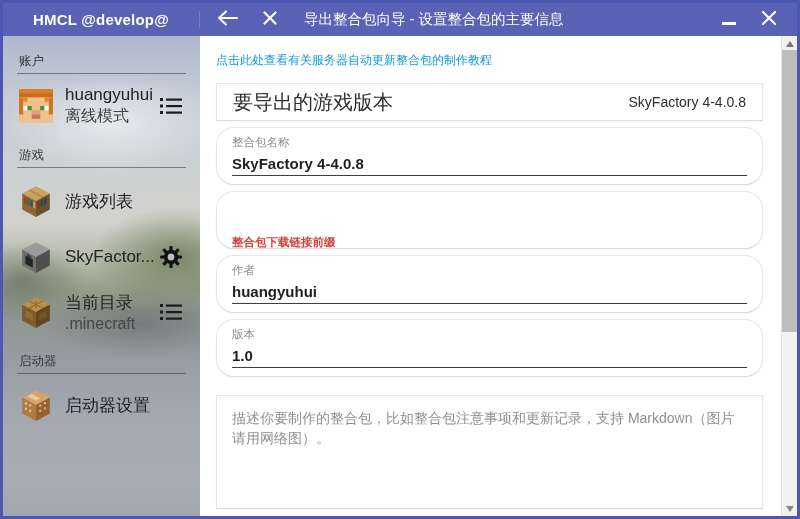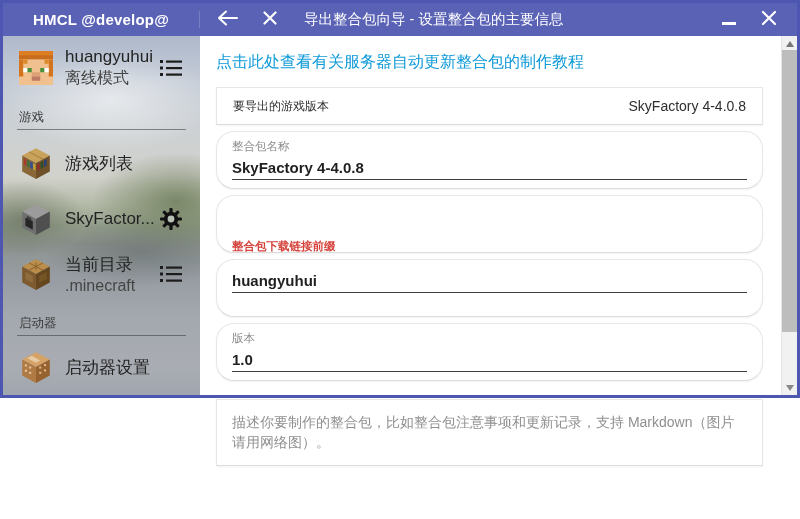--- a/index.html
+++ b/index.html
@@ -1,19 +1,19 @@
 <!DOCTYPE html>
 <html><head>
 <meta charset="utf-8">
 <style>
   * { margin:0; padding:0; box-sizing:border-box; }
   html,body { width:800px; height:519px; overflow:hidden; }
   body { font-family:"Liberation Sans","DejaVu Sans",sans-serif; }
 
-  .window { width:800px; height:398px; border:3px solid #4d57b2; background:#b91c1c;
+  .window { width:800px; height:519px; border:3px solid #4d57b2; background:#b91c1c;
             display:flex; flex-direction:column; }
 
   
   .titlebar { height:33px; background:#5a62b5; display:flex; align-items:center;
               flex:0 0 33px; color:#fff; }
   .tb-left { width:197px; flex:0 0 197px; text-align:center; font-weight:bold;
              font-size:15px; letter-spacing:.2px; border-right:1px solid rgba(255,255,255,.18); }
   .tb-main { flex:1; display:flex; align-items:center; height:100%; }
   .tb-btn { display:flex; align-items:center; justify-content:center; height:100%;
             cursor:pointer; }
@@ -46,27 +46,27 @@
   .sb-texts { flex:1; margin-left:12px; min-width:0; }
   .sb-title { font-size:17px; color:#232323; white-space:nowrap; overflow:hidden;
               text-overflow:ellipsis; }
   .sb-sub { font-size:16px; color:#454545; margin-top:1px; }
   .sb-trailing { flex:0 0 26px; display:flex; justify-content:center; cursor:pointer; }
   .px { image-rendering:pixelated; }
 
   
   .content { flex:1; background:#fff; display:flex; flex-direction:column;
              padding:16px 18px 7px 16px; position:relative; min-width:0; }
-  .tutorial-link { font-size:16px; color:#0f9ad8; cursor:pointer; flex:0 0 auto;
+  .tutorial-link { font-size:12px; color:#0f9ad8; cursor:pointer; flex:0 0 auto;
                    margin-bottom:14px; white-space:nowrap; }
   .card { background:#fff; border:1px solid #e7e7e7; border-bottom-color:#dcdcdc;
           box-shadow:0 1px 2px rgba(0,0,0,.05); }
   .version-card { height:38px; display:flex; align-items:center; justify-content:space-between;
                   padding:0 16px; flex:0 0 38px; }
-  .version-label { font-size:12px; color:#2e2e2e; }
+  .version-label { font-size:20px; color:#2e2e2e; }
   .version-value { font-size:14px; color:#2e2e2e; }
   .field-card { height:58px; margin-top:6px; padding:7px 15px 0 15px; flex:0 0 58px;border-radius:18px; }
   .field-label { font-size:11.5px; color:#8c8c8c; }
   .field-valuerow { margin-top:3px; padding-bottom:1px; min-height:23px;
                     border-bottom:1.5px solid #3f3f3f; display:flex; align-items:center;
                     font-size:15px; font-weight:bold; color:#1f1f1f; cursor:text; }
   .field-card.error .field-label { color:#d5443c; font-weight:bold;margin-top:36px; }
   .field-card.error .field-valuerow { border-bottom:2px solid #d5443c; }
   .caret { display:inline-block; width:1.5px; height:16px; background:#111; }
   .desc-card { flex:1 1 auto; margin-top:18px; padding:12px 15px; cursor:text; }
@@ -120,20 +120,21 @@
             </svg>
         </span>
       </div>
     </div>
   </div>
 
   <div class="app-body">
 
     <aside class="sidebar">
 
+      <div class="sb-header">账户</div>
       <div class="sb-item">
         <span class="sb-icon">
           <svg class="px" width="34" height="34" viewBox="0 0 8 8">
             <rect x="0" y="0" width="8" height="2" fill="#dd7d24"></rect>
             <rect x="0" y="1" width="8" height="1" fill="#c96d1d"></rect>
             <rect x="0" y="2" width="8" height="6" fill="#f0c08e"></rect>
             <rect x="0" y="2" width="1" height="4" fill="#d3741f"></rect>
             <rect x="7" y="2" width="1" height="4" fill="#d3741f"></rect>
             <rect x="1" y="2" width="1" height="1" fill="#e08a2e"></rect>
             <rect x="6" y="2" width="1" height="1" fill="#e08a2e"></rect>
@@ -284,20 +285,21 @@
       </div>
 
       <div class="card field-card error">
         <div class="field-label">整合包下载链接前缀</div>
         <div class="field-valuerow">
           <span class="caret"></span>
         </div>
       </div>
 
       <div class="card field-card">
+        <div class="field-label">作者</div>
         <div class="field-valuerow">
           <span>huangyuhui</span>
         </div>
       </div>
 
       <div class="card field-card">
         <div class="field-label">版本</div>
         <div class="field-valuerow">
           <span>1.0</span>
         </div>

